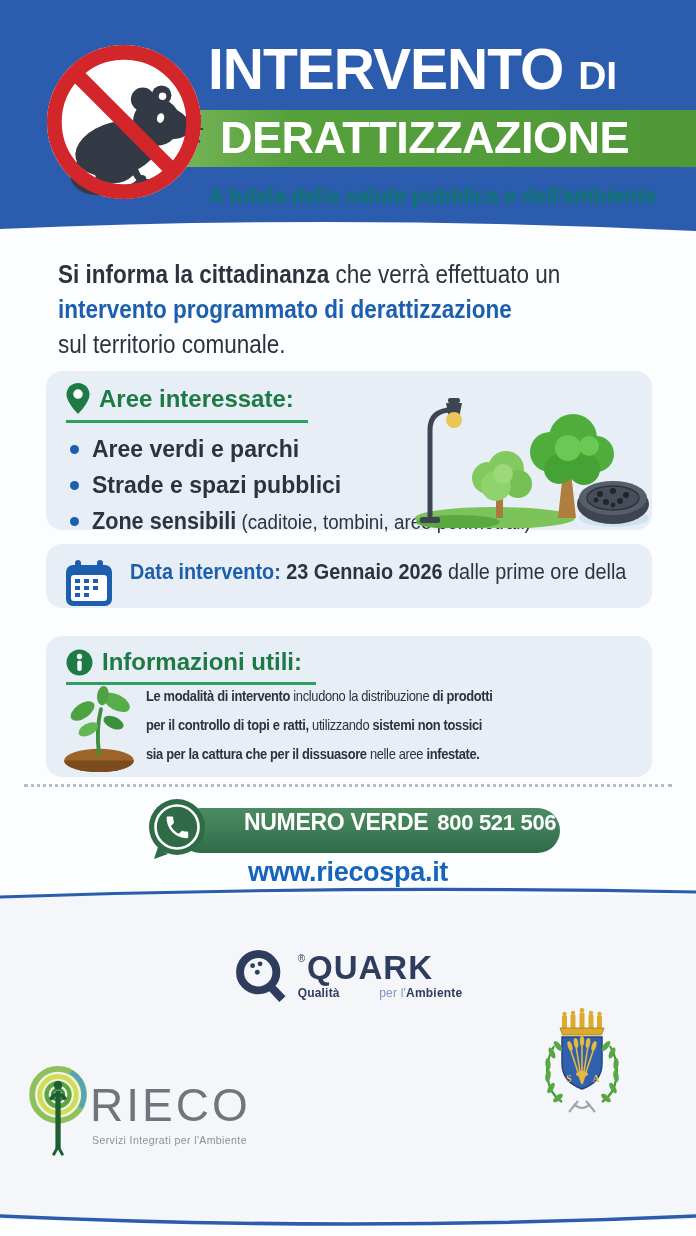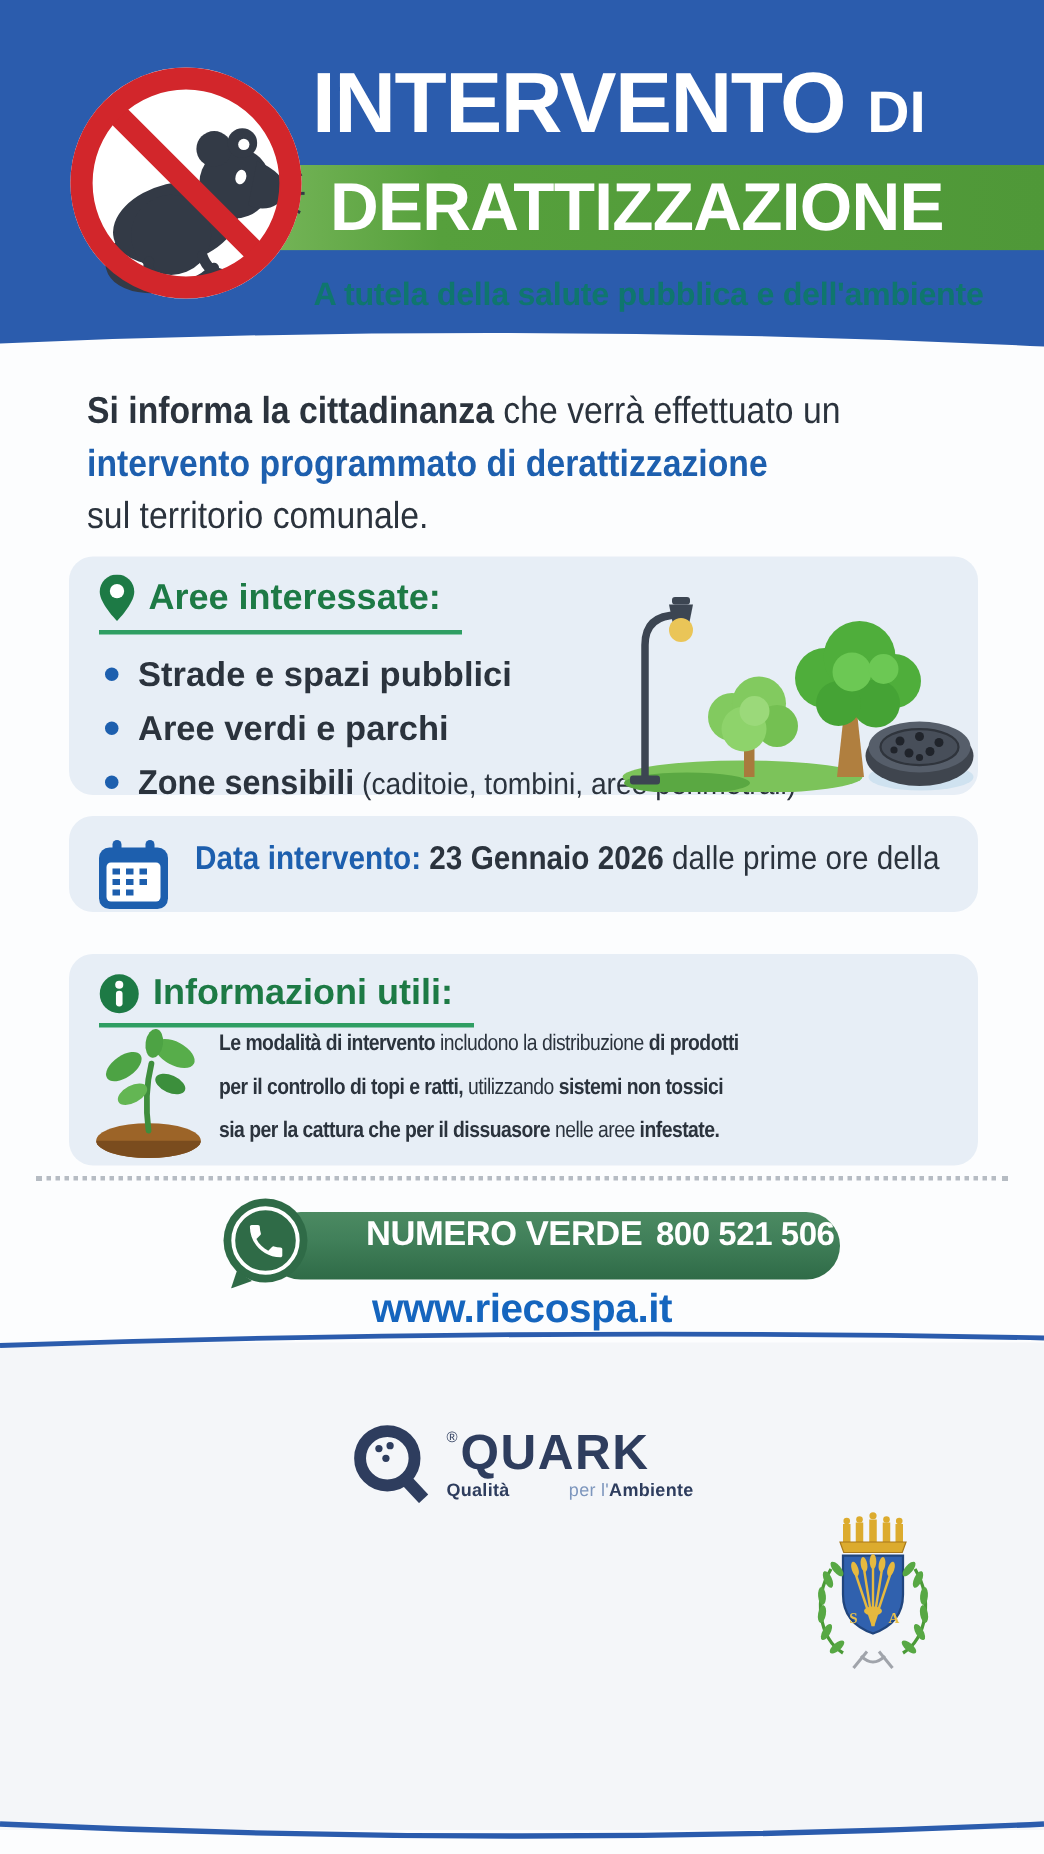--- a/index.html
+++ b/index.html
@@ -151,25 +151,25 @@
     <div class="box-title">
       <svg width="24" height="31" viewBox="0 0 26 35">
         <path d="M13,0 C5.8,0 0,5.8 0,13 c0,9 13,22 13,22 s13,-13 13,-22 C26,5.8 20.2,0 13,0 Z" fill="#1d7a45"></path>
         <circle cx="13" cy="12.5" r="5.4" fill="#ffffff"></circle>
       </svg>
       <span class="t">Aree interessate:</span>
     </div>
     <div class="bullets">
       <div class="bullet">
         <span class="dot"></span>
-        <span class="bt">Strade e spazi pubblici</span>
+        <span class="bt">Aree verdi e parchi</span>
       </div>
       <div class="bullet">
         <span class="dot"></span>
-        <span class="bt">Aree verdi e parchi</span>
+        <span class="bt">Strade e spazi pubblici</span>
       </div>
       <div class="bullet">
         <span class="dot"></span>
         <span class="squish" style="white-space:nowrap;">
           <span class="bt">Zone sensibili</span><span class="paren"> (caditoie, tombini, aree perimetrali)</span>
         </span>
       </div>
     </div>
 
     <svg class="abs park" viewBox="0 0 250 132">
@@ -309,20 +309,36 @@
       <div class="quark-nameline">
         <span class="quark-reg">®</span>
         <span class="quark-name">QUARK</span>
       </div>
       <div class="quark-tag">
         <span class="b">Qualità</span><span class="light"> per l'</span><span class="b">Ambiente</span>
       </div>
     </div>
   </div>
 
+  <div class="abs rieco">
+    <svg class="rieco-swirl" viewBox="0 0 70 100">
+      <circle cx="34" cy="32" r="30" fill="#eef3e4"></circle>
+      <circle cx="34" cy="32" r="27" fill="none" stroke="#8ec05b" stroke-width="6"></circle>
+      <circle cx="34" cy="32" r="27" fill="none" stroke="#55a3ba" stroke-width="5" stroke-dasharray="42 128" transform="rotate(-60 34 32)"></circle>
+      <circle cx="34" cy="32" r="19" fill="none" stroke="#cfdd55" stroke-width="5"></circle>
+      <circle cx="34" cy="32" r="12" fill="none" stroke="#5ca53f" stroke-width="4.5"></circle>
+      <circle cx="34" cy="32" r="6" fill="none" stroke="#3e8b3e" stroke-width="3"></circle>
+      <circle cx="34" cy="22" r="4.5" fill="#1d5e33"></circle>
+      <path d="M26,37 q8,-11 16,0" fill="none" stroke="#1d5e33" stroke-width="4"></path>
+      <path d="M34,28 L34,88" stroke="#1d5e33" stroke-width="5.5"></path>
+      <path d="M34,86 l-5,9 M34,86 l5,9" stroke="#1d5e33" stroke-width="3" fill="none"></path>
+    </svg>
+    <div class="rieco-name">RIECO</div>
+    <div class="rieco-tag">Servizi Integrati per l'Ambiente</div>
+  </div>
 
   <div class="abs comune">
     <svg class="crest" viewBox="0 0 120 112">
       <g>
         <rect x="40" y="12" width="5" height="12" fill="#dcab2e"></rect>
         <rect x="48.5" y="11" width="5" height="13" fill="#dcab2e"></rect>
         <rect x="57.5" y="9" width="5" height="15" fill="#dcab2e"></rect>
         <rect x="66.5" y="11" width="5" height="13" fill="#dcab2e"></rect>
         <rect x="75" y="12" width="5" height="12" fill="#dcab2e"></rect>
         <circle cx="42.5" cy="10" r="2.2" fill="#dcab2e"></circle>

